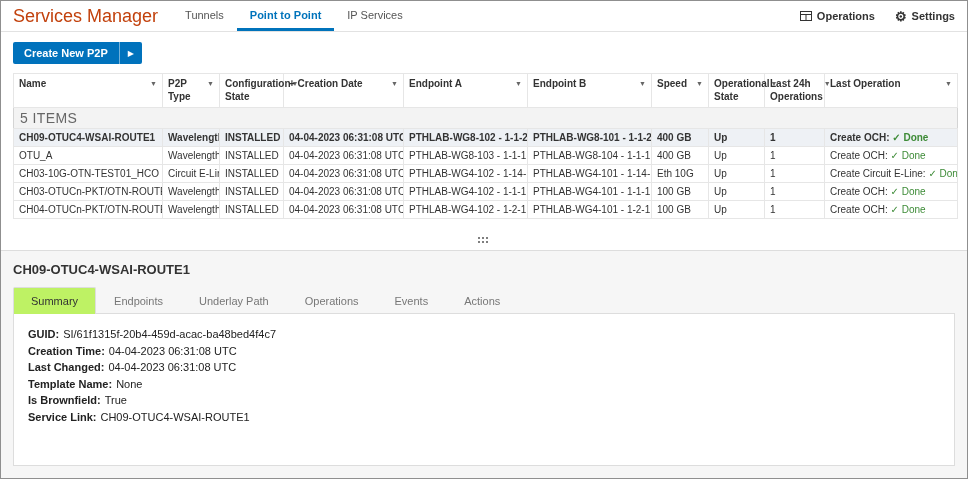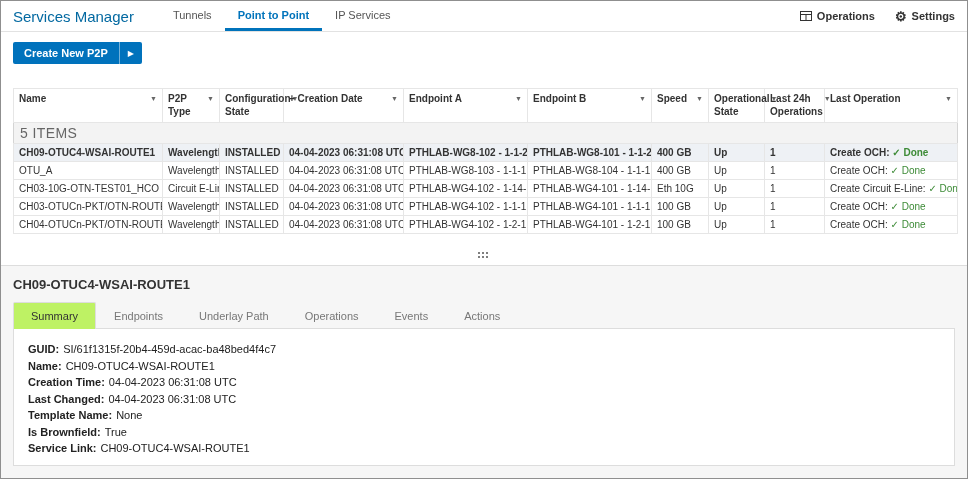--- a/index.html
+++ b/index.html
@@ -7,35 +7,35 @@
   body { font-family:"Liberation Sans", sans-serif; }
   .app {
     width:968px; height:479px; margin:0 auto;
     background:#fff; border:1px solid #8f8f8f;
     display:flex; flex-direction:column; overflow:hidden;
   }
 
   
   .topbar { height:31px; flex:0 0 31px; display:flex; align-items:stretch;
             border-bottom:1px solid #e2e2e2; padding:0 12px; background:#fff; }
-  .app-title { font-size:15px; color:#0369a1; align-self:center; margin-right:26px; }
+  .app-title { font-size:18px; color:#c2410c; align-self:center; margin-right:14px; }
   .top-tabs { display:flex; }
   .top-tab { display:flex; align-items:center; padding:0 13px; font-size:11px;
              color:#555; border-bottom:3px solid transparent; cursor:pointer; }
   .top-tab.active { color:var(--color-active_tab,#0073bb);
                     border-bottom-color:var(--color-active_tab,#0073bb); font-weight:bold; }
   .top-actions { margin-left:auto; display:flex; gap:20px; align-items:center; }
   .top-action { display:flex; align-items:center; gap:5px; font-size:11px;
                 font-weight:bold; color:#333; cursor:pointer; }
   .gear { font-size:13px; line-height:1; }
 
   
   .table-section { padding:10px 12px 13px 12px; background:#fff; }
   .btn-create { display:inline-flex; align-items:stretch; background:var(--color-accent,#0072bc);
-                color:#fff; border-radius:2px; overflow:hidden; margin-bottom:24px; cursor:pointer; }
+                color:#fff; border-radius:2px; overflow:hidden; margin-bottom:9px; cursor:pointer; }
   .btn-main { padding:5px 11px; font-size:11px; font-weight:bold; }
   .btn-arrow { padding:5px 8px; font-size:8px; display:flex; align-items:center;
                border-left:1px solid rgba(255,255,255,0.45); }
 
   table.services { width:944px; border-collapse:collapse; table-layout:fixed;
                    border:1px solid #d4d4d4; }
   th, td { border:1px solid #e6e6e6; }
   th { padding:4px 5px; font-size:10px; color:#333; text-align:left;
        background:#fff; vertical-align:top; font-weight:bold; }
   .th-inner { display:flex; justify-content:space-between; gap:1px; }
@@ -268,21 +268,20 @@
     <div class="detail-tabs">
       <div class="d-tab active">Summary</div>
       <div class="d-tab">Endpoints</div>
       <div class="d-tab">Underlay Path</div>
       <div class="d-tab">Operations</div>
       <div class="d-tab">Events</div>
       <div class="d-tab">Actions</div>
     </div>
     <div class="detail-card">
       <div class="kv"><span class="lbl">GUID:</span><span class="val">SI/61f1315f-20b4-459d-acac-ba48bed4f4c7</span></div>
-      <div class="kv"><span class="lbl">Name:</span><span class="val">CH09-OTUC4-WSAI-ROUTE1</span></div>
       <div class="kv"><span class="lbl">Creation Time:</span><span class="val">04-04-2023 06:31:08 UTC</span></div>
       <div class="kv"><span class="lbl">Last Changed:</span><span class="val">04-04-2023 06:31:08 UTC</span></div>
       <div class="kv"><span class="lbl">Template Name:</span><span class="val">None</span></div>
       <div class="kv"><span class="lbl">Is Brownfield:</span><span class="val">True</span></div>
       <div class="kv"><span class="lbl">Service Link:</span><span class="val">CH09-OTUC4-WSAI-ROUTE1</span></div>
     </div>
   </div>
 
 </div>
 

